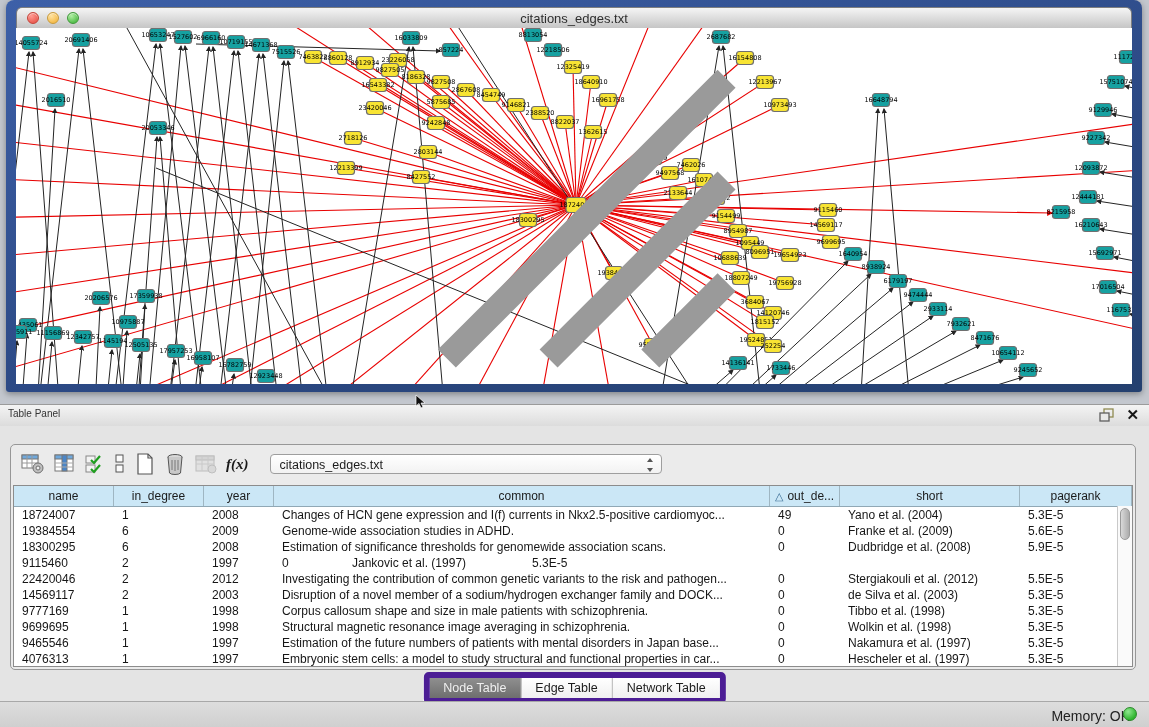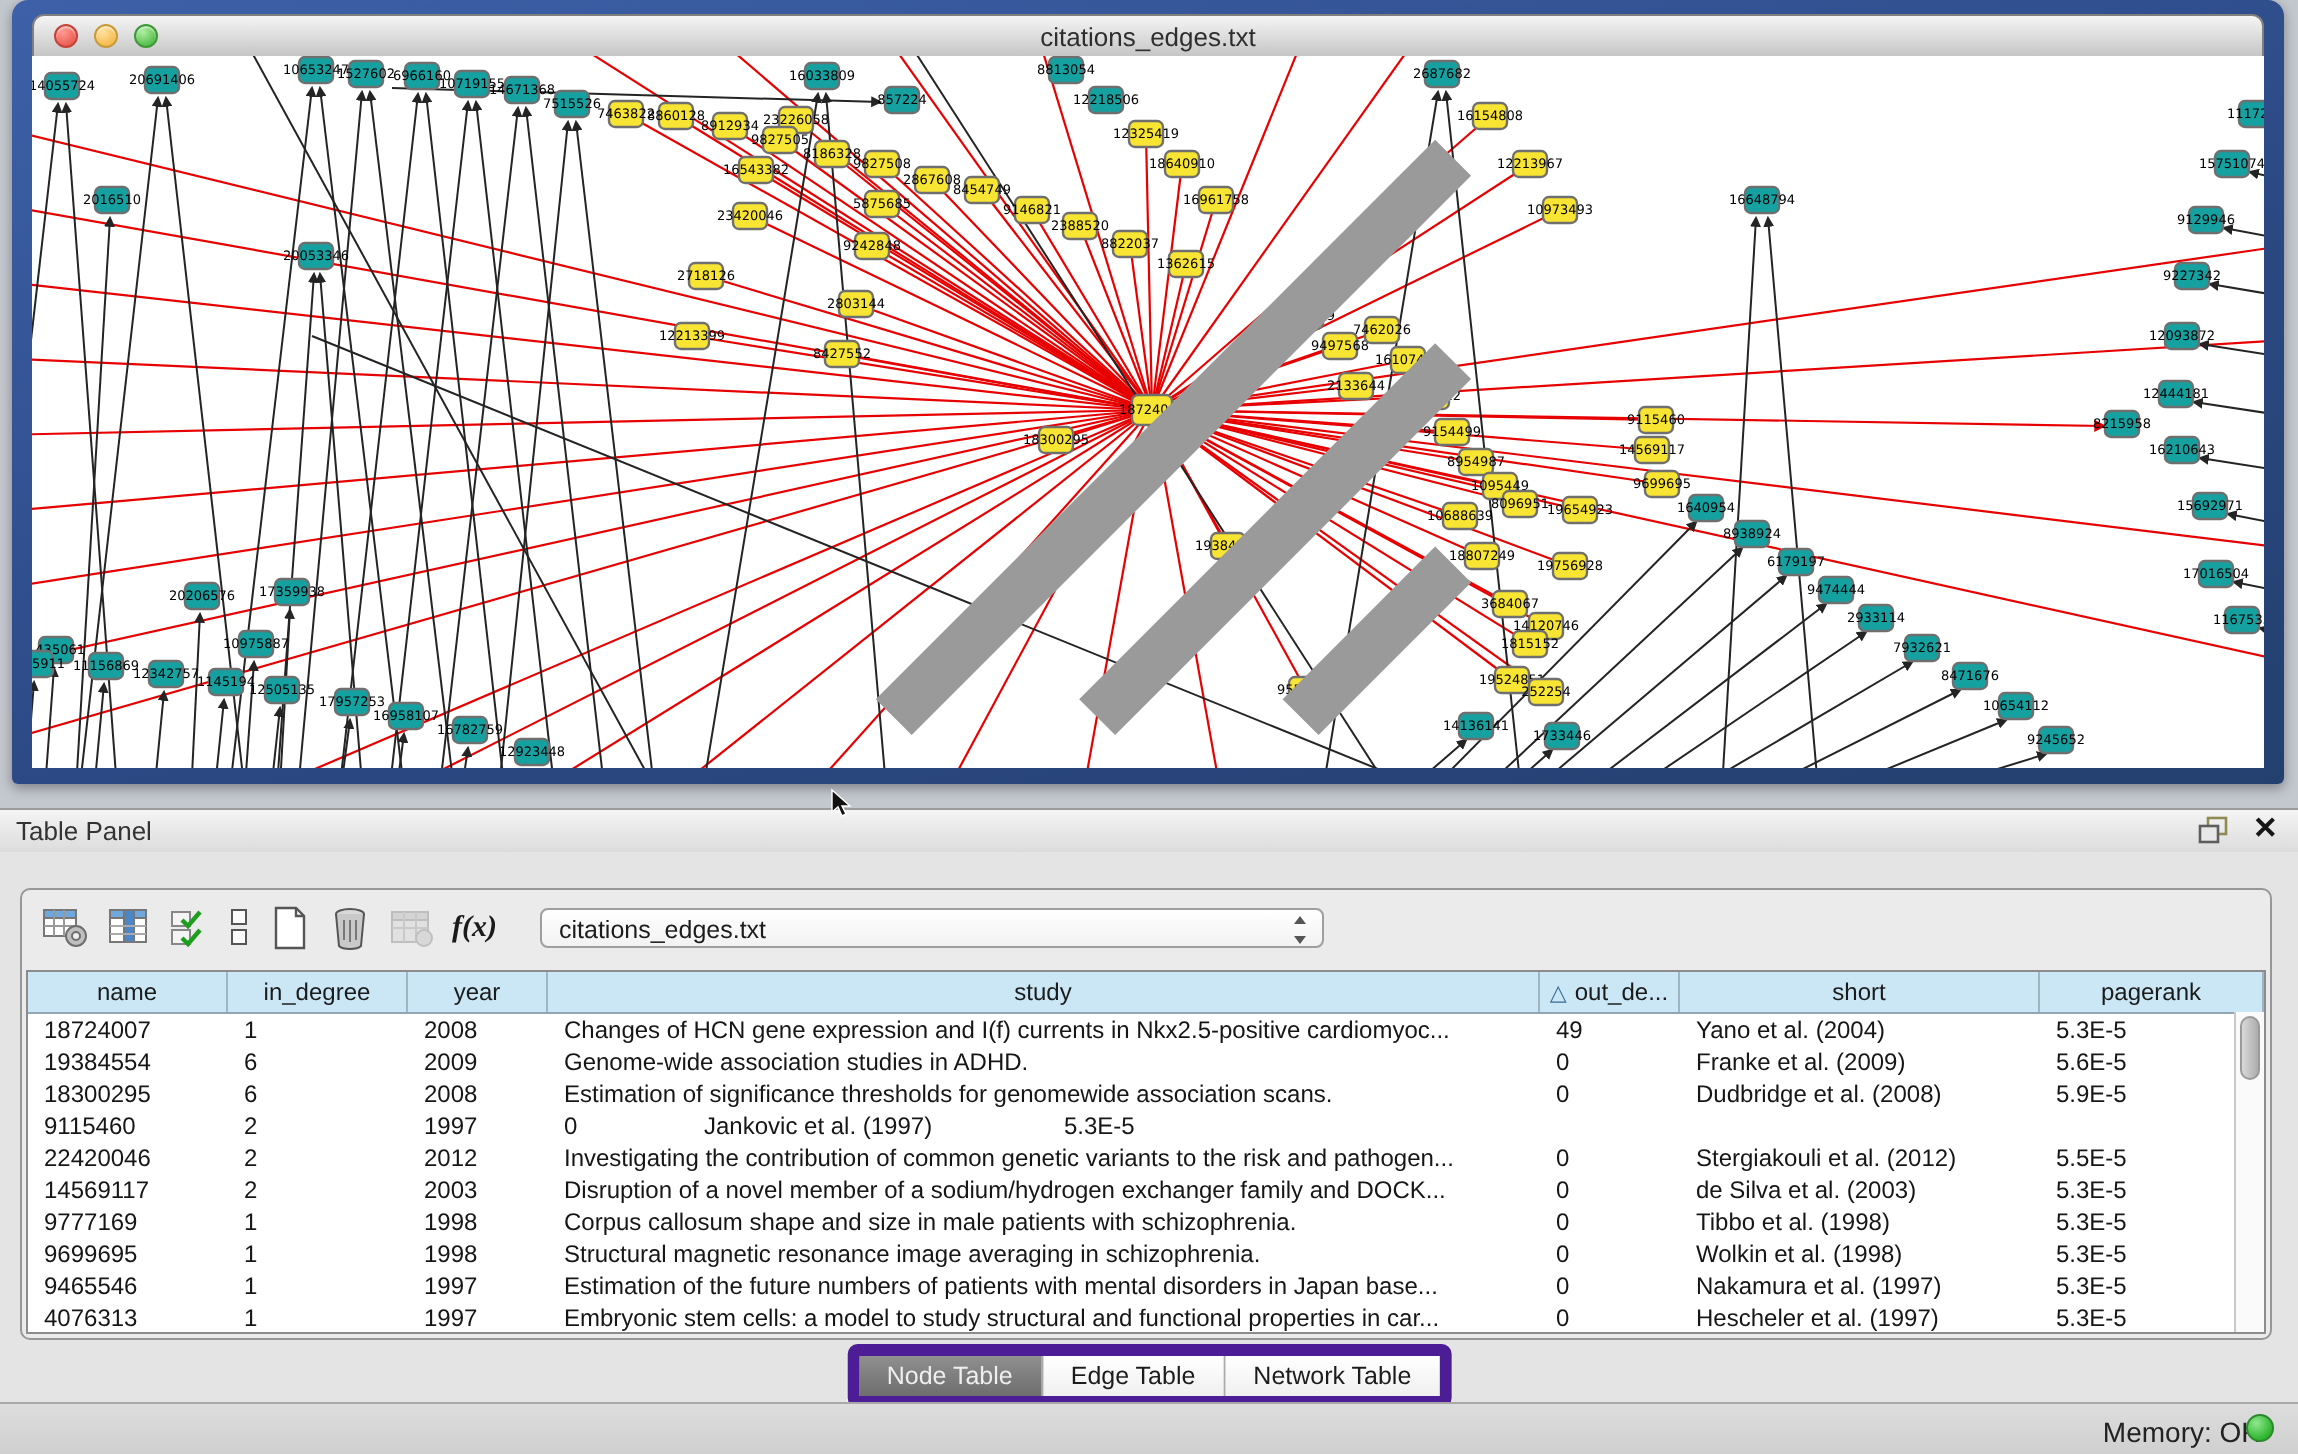--- a/index.html
+++ b/index.html
@@ -19,21 +19,21 @@
           font-size:13px;color:#2E2E2E;font-weight:500;}
   .canvas{position:absolute;left:10px;right:10px;top:28px;bottom:8px;
           background:#FFFFFF;overflow:hidden;}
   .canvas svg{position:absolute;left:0;top:0;width:100%;height:100%;}
   .grip{position:absolute;right:1px;bottom:1px;width:14px;height:14px;}
   .cursor{position:absolute;left:415px;top:394px;width:12px;height:16px;z-index:50;}
   
   .tp-header{position:absolute;left:0;top:404px;width:1149px;height:21px;
              background:linear-gradient(#F4F4F4,#DCDCDC);
              border-top:1px solid #9B9B9B;border-bottom:1px solid #A5A5A5;}
-  .tp-title{position:absolute;left:8px;top:3px;font-size:13px;color:#333;}
+  .tp-title{position:absolute;left:8px;top:3px;font-size:10px;color:#333;}
   .tp-icons{position:absolute;right:10px;top:2px;display:flex;gap:12px;align-items:center;}
   .tp-close{font-size:15px;font-weight:bold;color:#161616;line-height:16px;cursor:default;}
   .tp-body{position:absolute;left:0;top:426px;width:1149px;height:275px;background:#E4E4E4;}
   .container{position:absolute;left:10px;top:18px;width:1126px;height:226px;
              border:1px solid #979797;border-radius:5px;background:#EBEBEB;box-sizing:border-box;}
   .toolbar{position:absolute;left:10px;top:5px;height:28px;display:flex;align-items:center;gap:9px;}
   .tbtn{height:24px;display:flex;align-items:center;}
   .fx{font-family:"Liberation Serif",serif;font-style:italic;font-weight:bold;font-size:15px;color:#1a1a1a;}
   .combo{margin-left:12px;width:392px;height:20px;background:linear-gradient(#FFFFFF,#F2F2F2);
          border:1px solid #9E9E9E;border-radius:4px;position:relative;
@@ -744,21 +744,21 @@
           <div class="th" style="width: 100px;">
             <span>name</span>
           </div>
           <div class="th" style="width: 90px;">
             <span>in_degree</span>
           </div>
           <div class="th" style="width: 70px;">
             <span>year</span>
           </div>
           <div class="th" style="width: 496px;">
-            <span>study</span>
+            <span>common</span>
           </div>
           <div class="th" style="width: 70px;">
             <span class="sortglyph">△</span>
             <span>out_de...</span>
           </div>
           <div class="th" style="width: 180px;">
             <span>short</span>
           </div>
           <div class="th" style="flex: 1 1 0%;">
             <span>pagerank</span>

